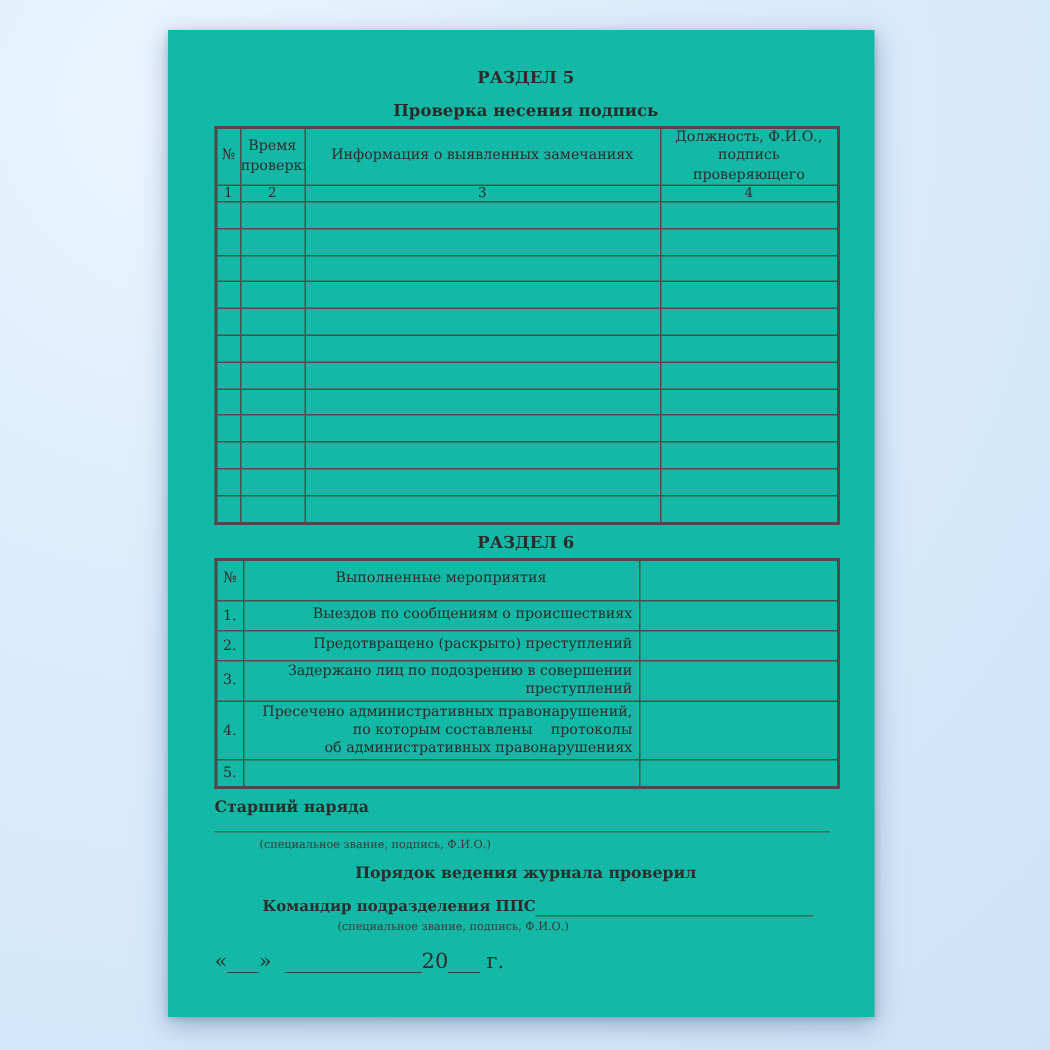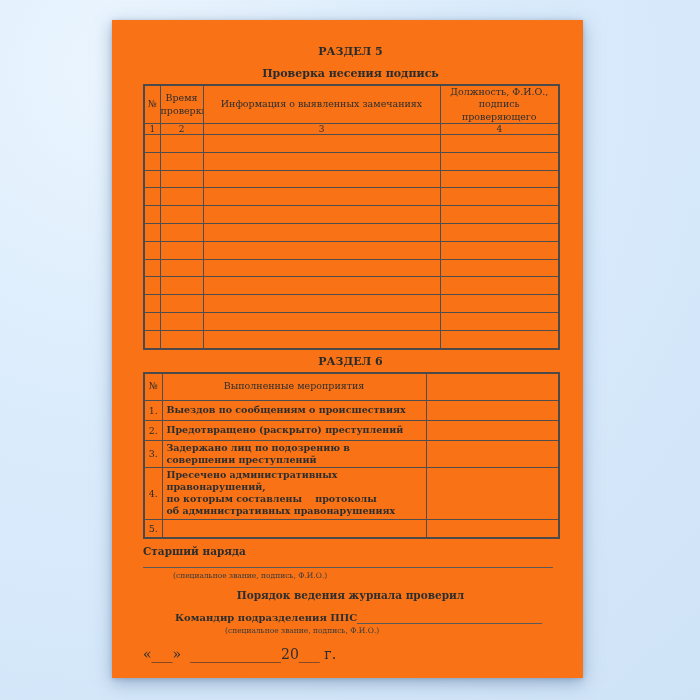--- a/index.html
+++ b/index.html
@@ -2,38 +2,38 @@
 <html><head>
 <meta charset="utf-8">
 <style>
   html,body{margin:0;padding:0;width:700px;height:700px;overflow:hidden;}
   body{
     background: radial-gradient(circle at 18% 10%, #ebf5fe 0%, #dbecfc 40%, #cfe3f7 100%);
     font-family:"DejaVu Serif","Liberation Serif",serif;
   }
   .page{
     position:absolute;left:112px;top:20px;width:471px;height:658px;
-    background:#f97316;box-sizing:border-box;padding:0 25px 0 31px;color:#2d2d2d;
+    background:#14b8a6;box-sizing:border-box;padding:0 25px 0 31px;color:#2d2d2d;
     box-shadow:0 5px 16px rgba(88,118,158,.5),0 1px 4px rgba(88,118,158,.35);
   }
   .doc-title{text-align:center;font-weight:bold;font-size:11px;line-height:13px;color:#2b2b2b;}
   #s5-title{padding-top:25px;}
   #s5-sub{margin-top:9px;}
   table{border-collapse:collapse;table-layout:fixed;width:415px;border:2px solid #4a4a4a;}
   th,td{border:1px solid #4e4e4e;font-weight:normal;font-size:9.5px;color:#2d2d2d;padding:0;overflow:hidden;vertical-align:middle;}
   #t1{margin-top:4px;}
   .th1{height:31px;text-align:center;white-space:pre-line;line-height:1.3;}
   .numcell{height:10px;text-align:center;font-size:9px;line-height:1;}
   .erow td{height:16.8px;}
   #s6-title{margin-top:5px;}
   #s6-sub{margin-top:13px;}
   #t2{margin-top:4px;}
   .th2{height:26px;text-align:center;line-height:1.3;}
   .c-num{text-align:center;}
-  .c-text{text-align:left;padding:1px 4px;white-space:pre-line;line-height:1.28;font-weight:bold;}
+  .c-text{text-align:right;padding:1px 4px;white-space:pre-line;line-height:1.28;}
   .r6-1 td,.r6-2 td{height:17px;}
   .r6-3 td{height:18px;}
   .r6-4 td{height:34px;}
   .r6-5 td{height:15px;}
   .senior{margin-top:6px;font-weight:bold;font-size:10.5px;line-height:13px;}
   .sigline{margin-top:9px;border-bottom:1px solid #5a5a5a;height:0;width:410px;}
   .cap{font-size:7.5px;line-height:9px;color:#3a3a3a;text-align:left;}
   .cap1{margin-top:3px;margin-left:30px;width:385px;}
   .check{margin-top:9px;text-align:center;font-weight:bold;font-size:10.5px;line-height:13px;}
   .cmdrow{margin-top:9px;display:flex;align-items:flex-end;width:399px;}

